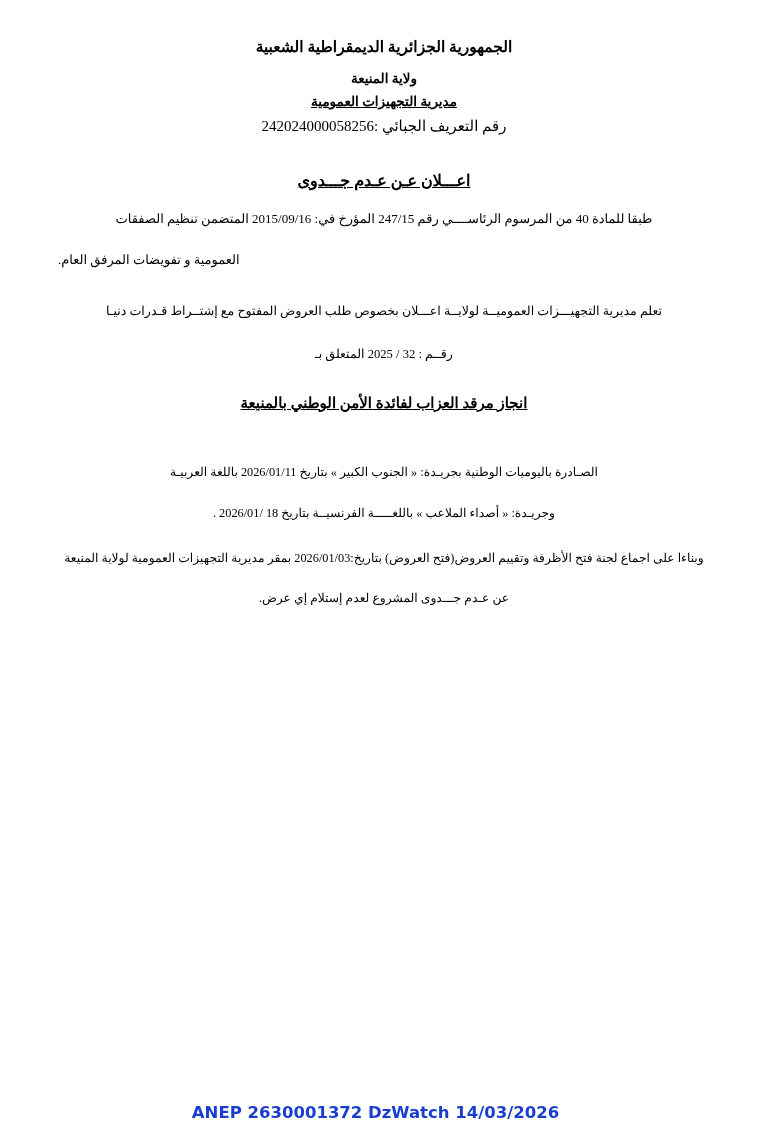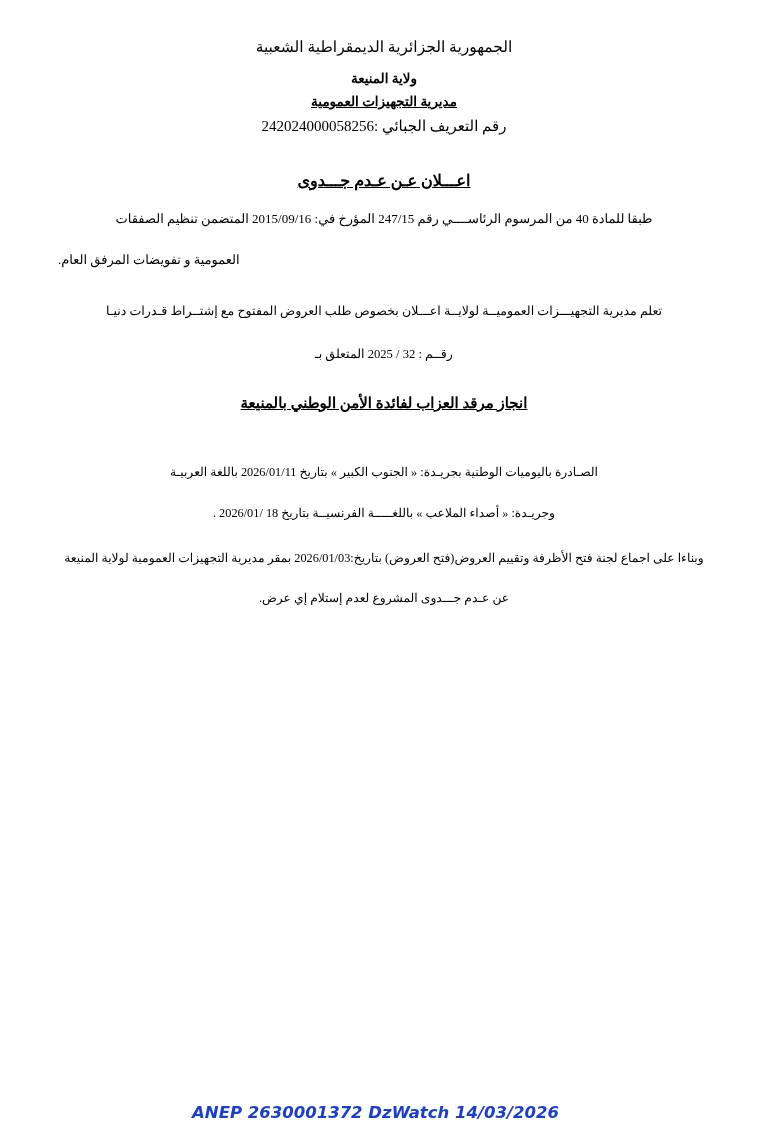--- a/index.html
+++ b/index.html
@@ -25,21 +25,21 @@
   .doc {
     padding: 30px 58px 0 58px;
   }
 
   .line {
     text-align: center;
     direction: rtl;
   }
 
   .hdr-republic {
-    font-weight: normal;
+    font-weight: bold;
     font-size: 15.5px;
     margin-top: 8px;
     letter-spacing: 0px;
   }
   .hdr-wilaya {
     font-weight: bold;
     font-size: 13.5px;
     margin-top: 14px;
   }
   .hdr-direction {
@@ -119,21 +119,20 @@
     position: absolute;
     left: 0;
     right: 17px;
     bottom: 16px;
     text-align: center;
     color: #1a3fd0;
     font-family: "DejaVu Sans", "Liberation Sans", sans-serif;
     font-weight: bold;
     font-size: 16.5px;
     direction: ltr;
-    font-style: italic;
   }
 </style>
 </head>
 <body>
 
 <div class="page">
   <div class="doc">
 
     <div class="line hdr-republic">الجمهورية الجزائرية الديمقراطية الشعبية</div>
 

